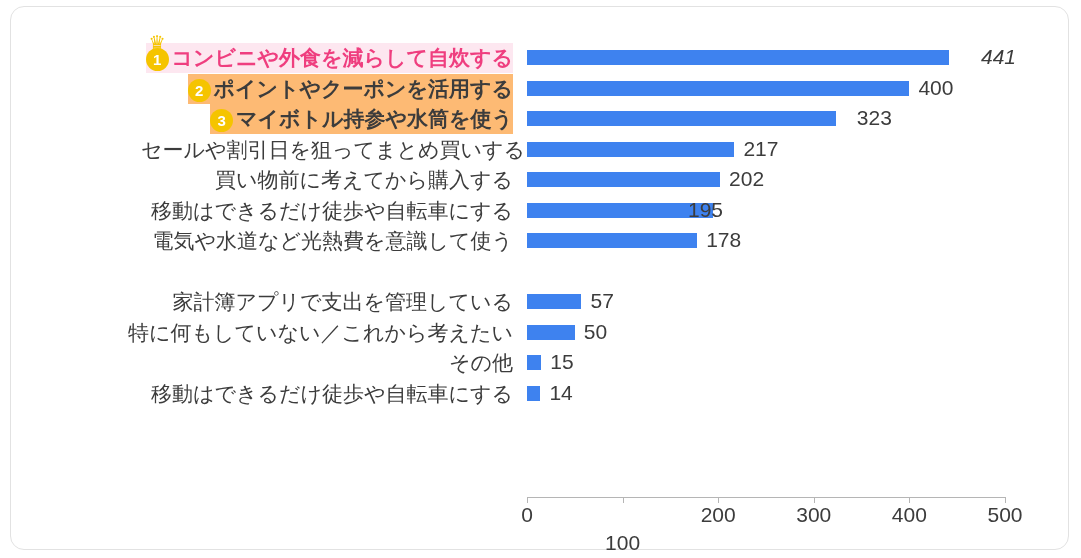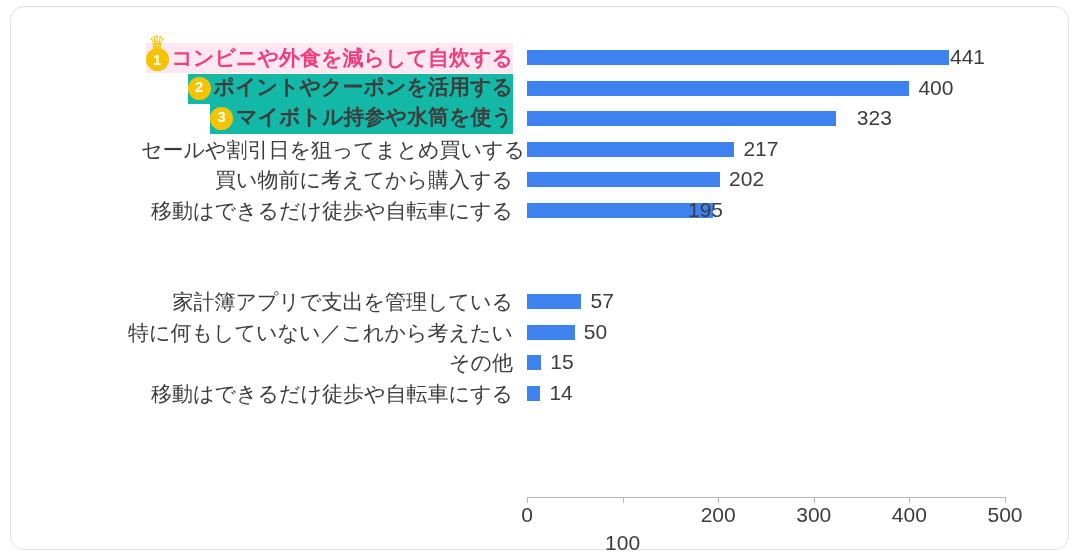--- a/index.html
+++ b/index.html
@@ -60,24 +60,23 @@
     vertical-align: middle;
   }
   
   .label.rank1 .txt {
     background: #fde7f0;
     color: #ef3e7f;
     font-weight: bold;
   }
   .label.rank2 .txt,
   .label.rank3 .txt {
-    background: #14b8a6;
+    background: #fdba74;
     color: #3c3c3c;
     font-weight: bold;
-    font-family: Liberation Mono, monospace;
   }
   .rank-badge {
     display: inline-block;
     width: 23px;
     height: 23px;
     border-radius: 50%;
     background: #f5c400;
     color: #ffffff;
     font-size: 15px;
     font-weight: bold;
@@ -137,21 +136,21 @@
 </style>
 </head>
 <body>
 
 <div id="page">
   <div class="frame"></div>
   <div class="chart-area" id="chart">
       <div class="row" style="top: 42px;">
         <div class="label rank1"><span class="txt"><span class="rank-badge">1<span class="crown">♛</span></span>コンビニや外食を減らして自炊する</span></div>
         <div class="bar" style="left: 527px; width: 421.596px; background: rgb(62, 130, 239);"></div>
-        <div class="value" style="left: 950px;">441</div>
+        <div class="value" style="left: 981px; font-style: italic;">441</div>
       </div>
       <div class="row" style="top: 72.5px;">
         <div class="label rank2"><span class="txt"><span class="rank-badge">2</span>ポイントやクーポンを活用する</span></div>
         <div class="bar" style="left: 527px; width: 382.4px; background: rgb(62, 130, 239);"></div>
         <div class="value" style="left: 918.4px;">400</div>
       </div>
       <div class="row" style="top: 103px;">
         <div class="label rank3"><span class="txt"><span class="rank-badge">3</span>マイボトル持参や水筒を使う</span></div>
         <div class="bar" style="left: 527px; width: 308.788px; background: rgb(62, 130, 239);"></div>
         <div class="value" style="left: 844.788px; margin-left: 12px;">323</div>
@@ -163,20 +162,25 @@
       </div>
       <div class="row" style="top: 164px;">
         <div class="label"><span class="txt">買い物前に考えてから購入する</span></div>
         <div class="bar" style="left: 527px; width: 193.112px; background: rgb(62, 130, 239);"></div>
         <div class="value" style="left: 729.112px;">202</div>
       </div>
       <div class="row" style="top: 194.5px;">
         <div class="label"><span class="txt">移動はできるだけ徒歩や自転車にする</span></div>
         <div class="bar" style="left: 527px; width: 186.42px; background: rgb(62, 130, 239);"></div>
         <div class="value" style="left: 688px;">195</div>
+      </div>
+      <div class="row" style="top: 225px;">
+        <div class="label"><span class="txt">電気や水道など光熱費を意識して使う</span></div>
+        <div class="bar" style="left: 527px; width: 170.168px; background: rgb(62, 130, 239);"></div>
+        <div class="value" style="left: 706.168px;">178</div>
       </div>
       <div class="row" style="top: 286px;">
         <div class="label"><span class="txt">家計簿アプリで支出を管理している</span></div>
         <div class="bar" style="left: 527px; width: 54.492px; background: rgb(62, 130, 239);"></div>
         <div class="value" style="left: 590.492px;">57</div>
       </div>
       <div class="row" style="top: 316.5px;">
         <div class="label"><span class="txt">特に何もしていない／これから考えたい</span></div>
         <div class="bar" style="left: 527px; width: 47.8px; background: rgb(62, 130, 239);"></div>
         <div class="value" style="left: 583.8px;">50</div>

